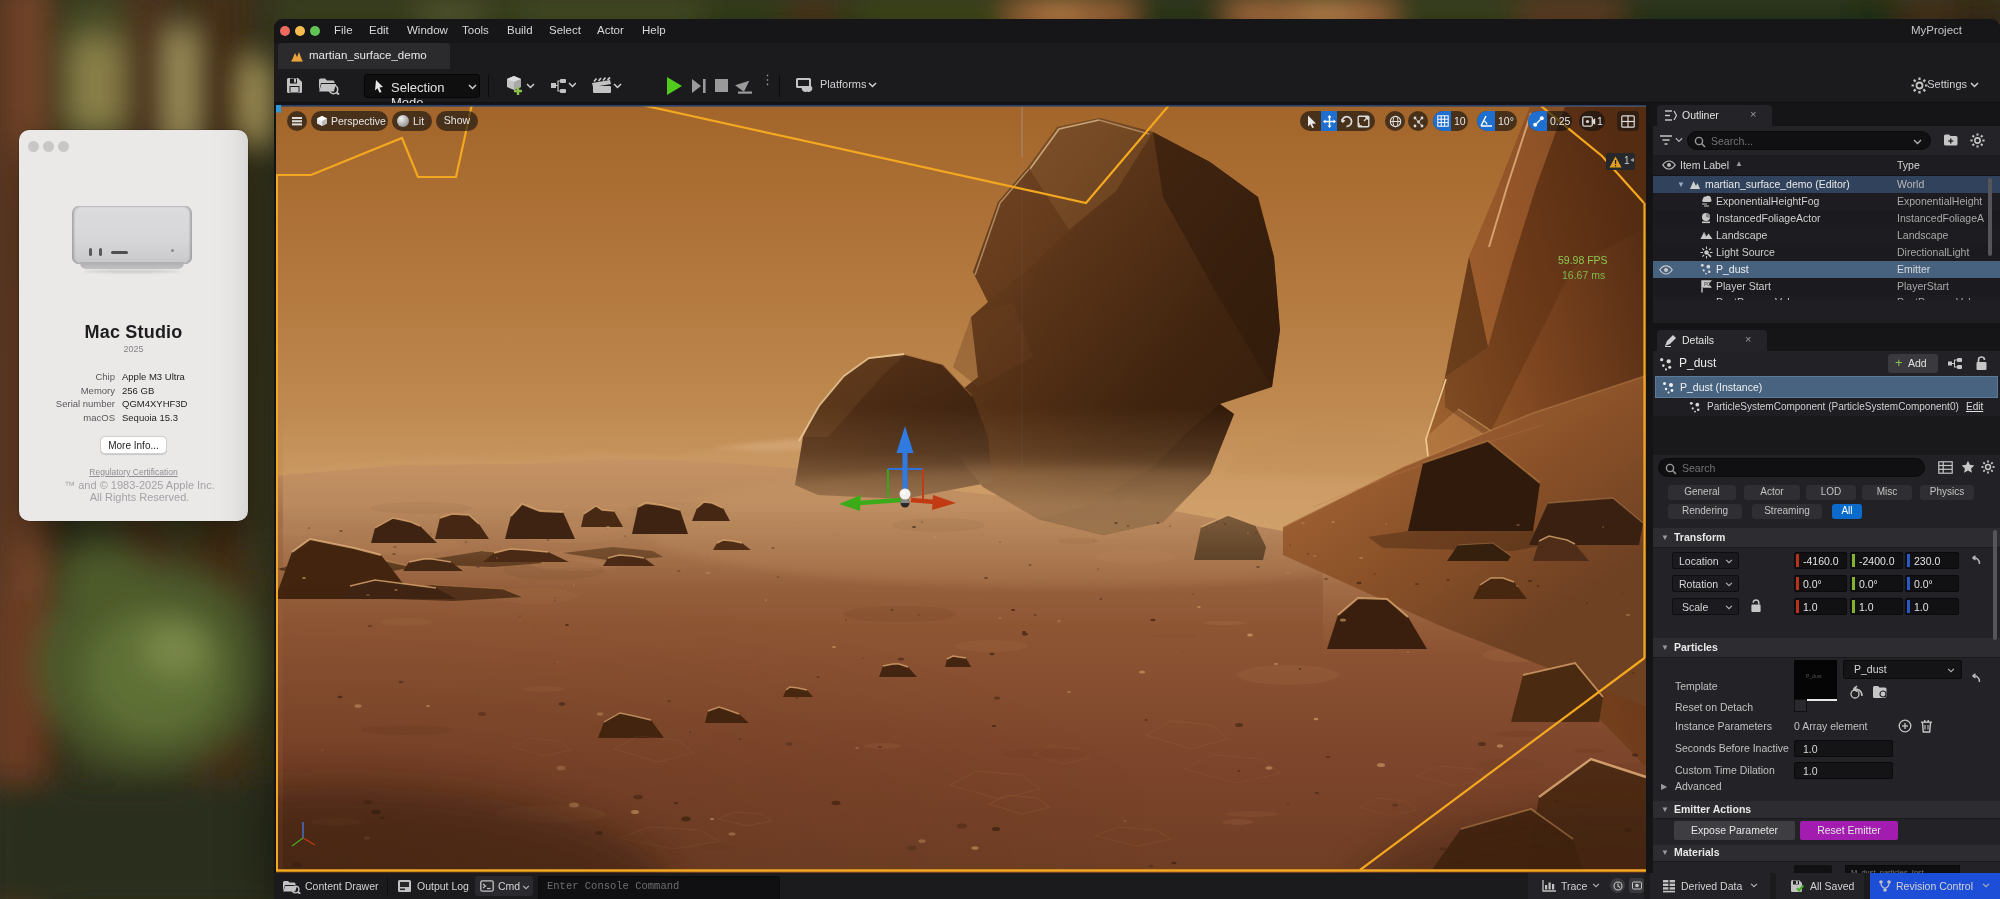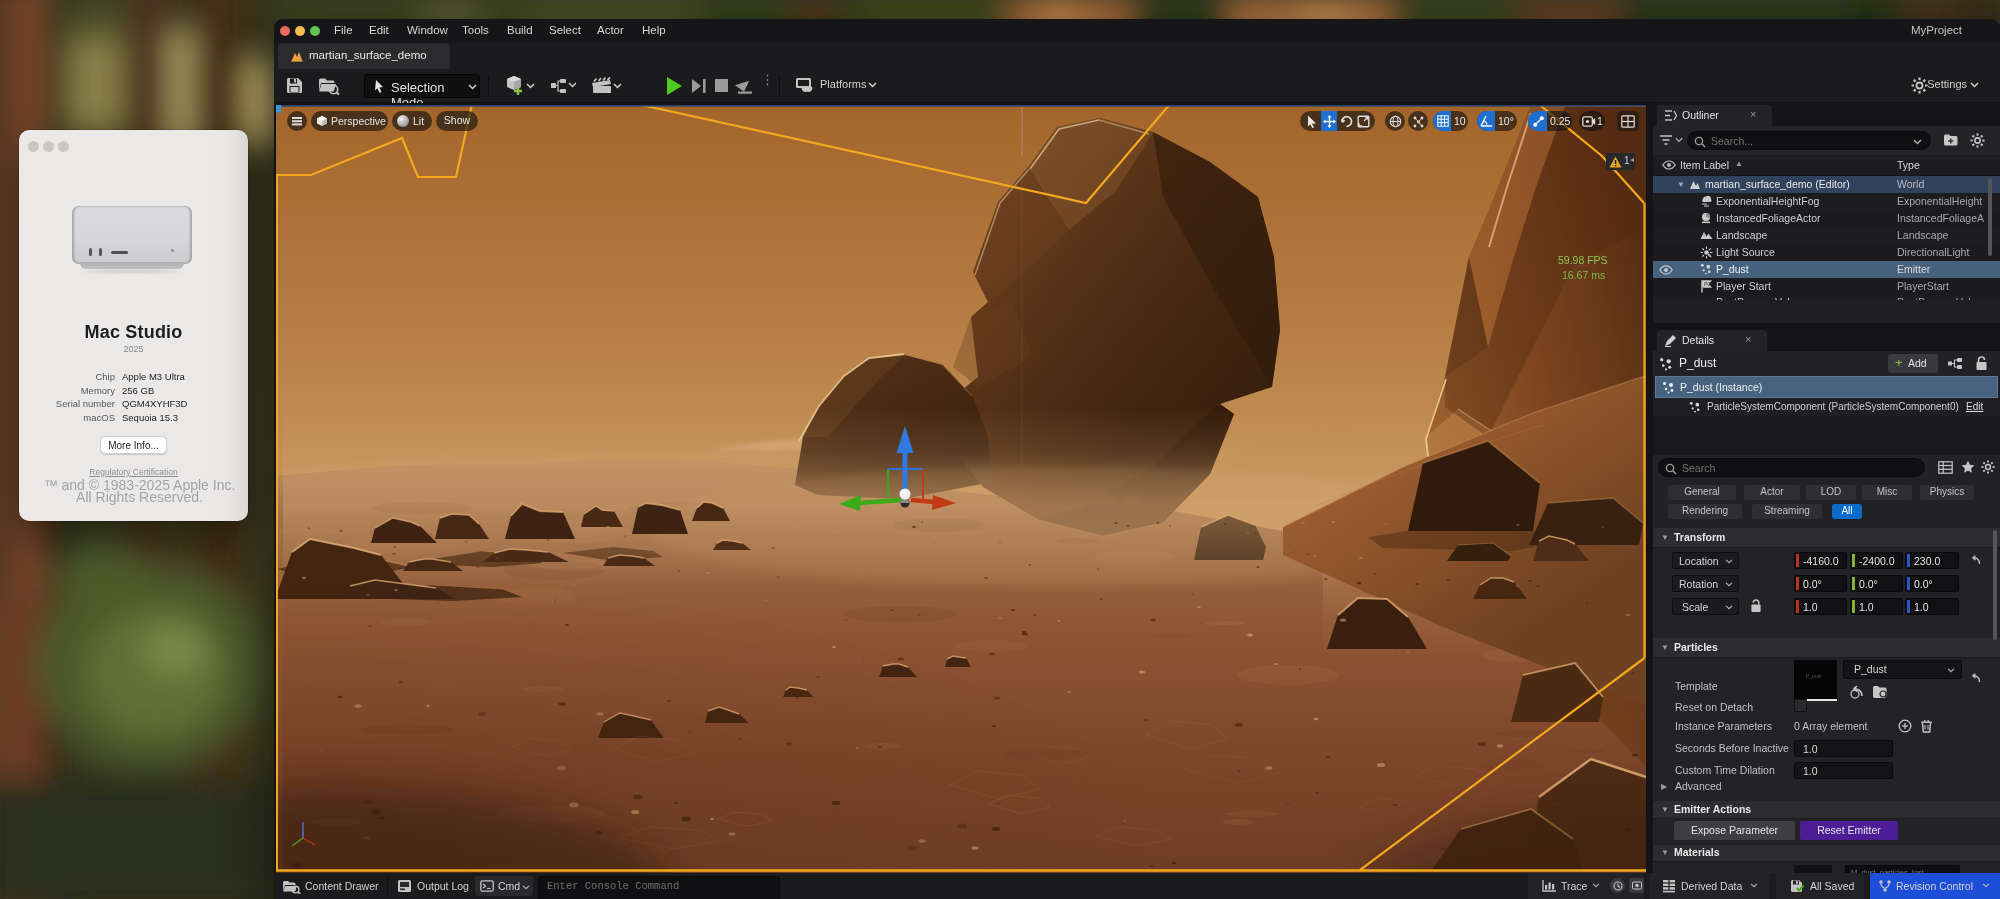--- a/index.html
+++ b/index.html
@@ -79,21 +79,21 @@
   <div class="abs" style="left:80px;top:118px;width:3px;height:8px;border-radius:2px;background:#57575c;"></div>
   <div class="abs" style="left:92px;top:121px;width:17px;height:3px;border-radius:2px;background:#4e4e53;"></div>
   <div class="abs" style="left:152px;top:119px;width:3px;height:3px;border-radius:50%;background:#8c8c90;"></div>
 
   <div class="abs" style="left:0;top:192px;width:229px;text-align:center;font-size:18px;font-weight:700;color:#1d1d1f;letter-spacing:0.2px;">Mac Studio</div>
   <div class="abs" style="left:0;top:214px;width:229px;text-align:center;font-size:9px;color:#86868b;">2025</div>
   <div class="abs" style="left:0;top:240px;width:96px;text-align:right;font-size:9.5px;color:#58585d;line-height:13.5px;">Chip<br>Memory<br>Serial number<br>macOS</div>
   <div class="abs" style="left:103px;top:240px;width:126px;text-align:left;font-size:9.5px;color:#1d1d1f;line-height:13.5px;">Apple&nbsp;M3&nbsp;Ultra<br>256&nbsp;GB<br>QGM4XYHF3D<br>Sequoia&nbsp;15.3</div>
   <div class="abs" style="left:81px;top:306px;width:67px;height:18px;background:#fff;border:0.5px solid #d0d0d0;border-radius:5px;box-shadow:0 0.5px 1px rgba(0,0,0,0.15);font-size:10px;color:#1d1d1f;text-align:center;line-height:17px;">More Info...</div>
   <div class="abs" style="left:0;top:337px;width:229px;text-align:center;font-size:8.5px;color:#8e8e93;"><span style="text-decoration:underline;">Regulatory Certification</span></div>
-  <div class="abs" style="left:0;top:350px;width:241px;text-align:center;font-size:14px;color:#a3a3a8;line-height:11.5px;">™ and © 1983-2025 Apple Inc.<br>All Rights Reserved.</div>
+  <div class="abs" style="left:0;top:350px;width:241px;text-align:center;font-size:11px;color:#a3a3a8;line-height:11.5px;">™ and © 1983-2025 Apple Inc.<br>All Rights Reserved.</div>
 </div>
 
 <div class="abs" id="uewin" style="left:274px;top:19px;width:1726px;height:880px;background:#1a1a1e;border-radius:9px 9px 0 0;overflow:hidden;font-size:11px;color:#c8c8c8;box-shadow:0 12px 50px rgba(0,0,0,0.55);">
 
   <div class="abs" style="left:0;top:0;width:1726px;height:24px;background:#161618;">
     <div class="abs" style="left:6px;top:7px;width:10px;height:10px;border-radius:50%;background:#ec6a5e;"></div>
     <div class="abs" style="left:21px;top:7px;width:10px;height:10px;border-radius:50%;background:#f5bd4f;"></div>
     <div class="abs" style="left:36px;top:7px;width:10px;height:10px;border-radius:50%;background:#61c455;"></div>
     <div class="abs" style="left:0;top:5px;color:#d6d6d6;font-size:11.5px;">
       <span class="abs" style="left:60px;">File</span>
@@ -1159,21 +1159,21 @@
         <span class="abs" style="left:8px;top:124px;color:#9a9a9a;font-size:8px;">▶</span>
         <span class="abs" style="left:22px;top:122px;color:#c0c0c0;">Advanced</span>
       </div>
 
       <div class="abs" style="left:0;top:698px;width:347px;height:18px;background:#2d2d31;border-bottom:1px solid #1a1a1d;">
         <span class="abs" style="left:8px;top:4px;color:#9a9a9a;font-size:8px;">▼</span>
         <span class="abs" style="left:21px;top:2px;color:#e8e8e8;font-weight:700;">Emitter Actions</span>
       </div>
       <div class="abs" style="left:0;top:716px;width:347px;height:26px;background:#232327;">
         <div class="abs" style="left:21px;top:2px;width:121px;height:19px;background:#3e3e42;border-radius:2px;text-align:center;line-height:18px;color:#e4e4e4;">Expose Parameter</div>
-        <div class="abs" style="left:147px;top:2px;width:98px;height:19px;background:#4c1d95;border-radius:2px;text-align:center;line-height:18px;color:#e4e4e4;">Reset Emitter</div>
+        <div class="abs" style="left:147px;top:2px;width:98px;height:19px;background:#a21caf;border-radius:2px;text-align:center;line-height:18px;color:#e4e4e4;">Reset Emitter</div>
       </div>
       <div class="abs" style="left:0;top:742px;width:347px;height:17px;background:#2d2d31;border-bottom:1px solid #1a1a1d;">
         <span class="abs" style="left:8px;top:3px;color:#9a9a9a;font-size:8px;">▼</span>
         <span class="abs" style="left:21px;top:1px;color:#e8e8e8;font-weight:700;">Materials</span>
       </div>
       <div class="abs" style="left:0;top:759px;width:347px;height:12px;background:#232327;">
         <div class="abs" style="left:141px;top:3px;width:38px;height:14px;background:#111114;border-radius:2px;"></div>
         <div class="abs" style="left:192px;top:3px;width:115px;height:14px;background:#0e0e11;border:1px solid #0a0a0c;">
             <span class="abs" style="left:5px;top:2px;color:#7a7a7a;font-size:7.5px;">M_dust_particles_Inst...</span>
           </div>

